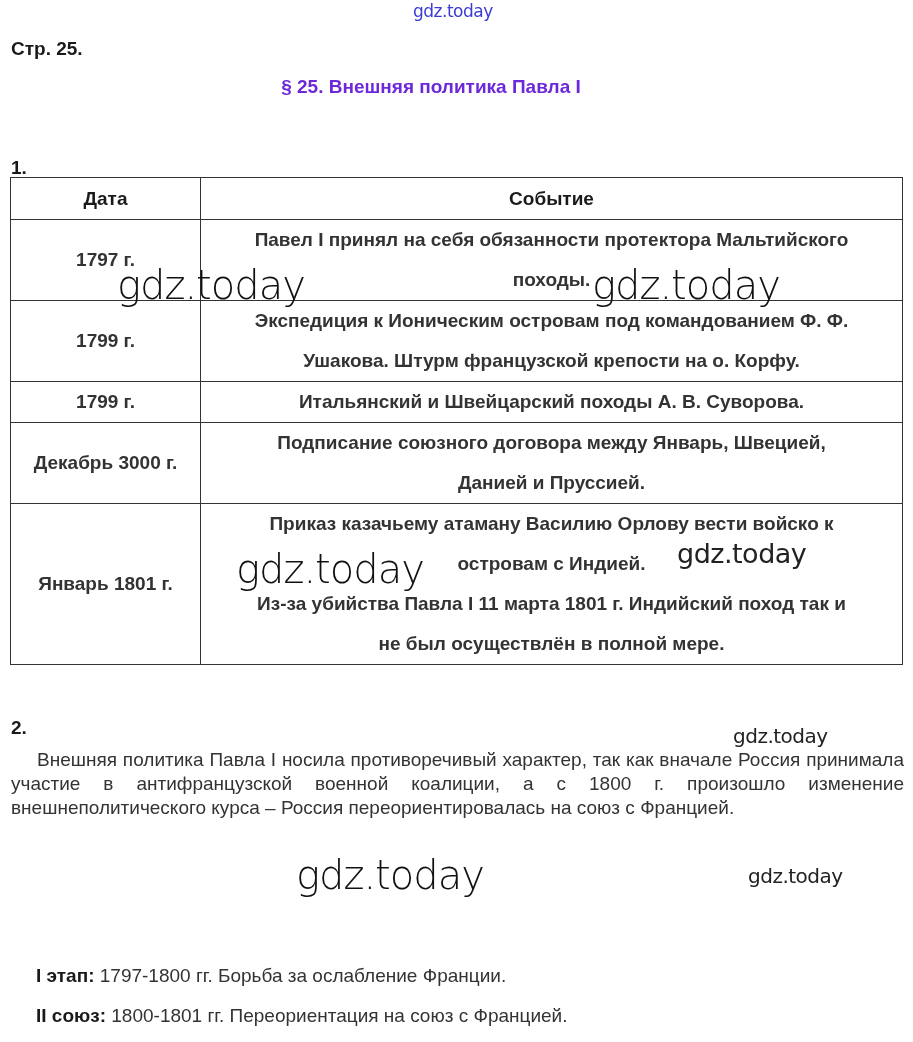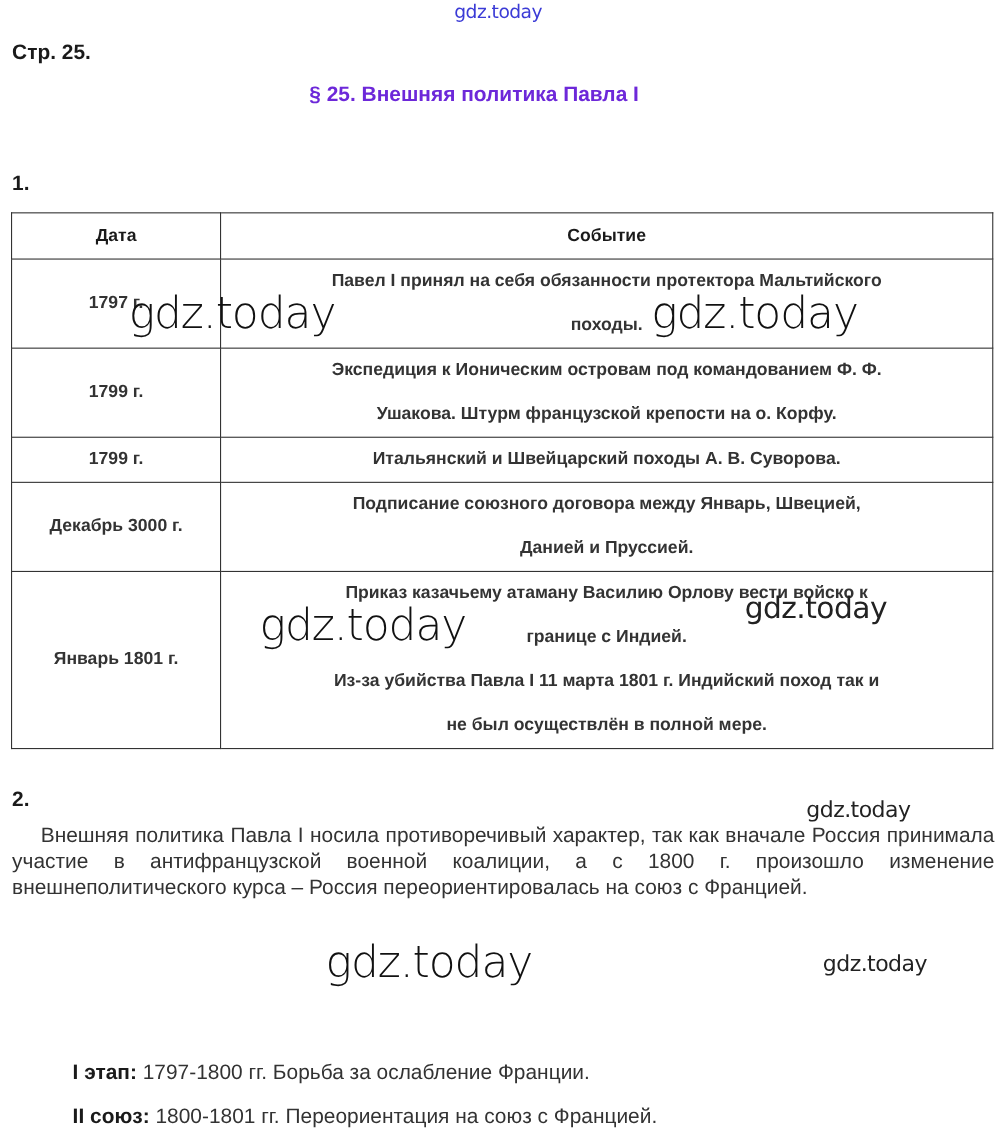--- a/index.html
+++ b/index.html
@@ -10,36 +10,36 @@
   .abs { position: absolute; }
   .wm-top {
     left: 413px; top: 1px; font-size: 17px; color: #3b3bd6;
     font-family: "DejaVu Sans", sans-serif; letter-spacing: -0.5px;
   }
   .page-ref { left: 11px; top: 38px; font-size: 19px; font-weight: bold; color: #1a1a1a; }
   .title { left: 0; width: 852px; top: 76px; text-align: center; font-size: 19px; font-weight: bold; color: #6d28d9; padding-left: 10px; box-sizing: border-box; }
   .task-num { left: 11px; font-size: 19px; font-weight: bold; color: #1a1a1a; }
 
   table.events {
-    position: absolute; left: 10px; top: 193px; width: 893px;
-    border-collapse: collapse; font-size: 16px; color: #333333;
+    position: absolute; left: 10px; top: 177px; width: 893px;
+    border-collapse: collapse; font-size: 19px; color: #333333;
   }
   table.events td, table.events th {
     border: 1px solid #333333; text-align: center; padding: 0 6px; font-weight: bold;
   }
   table.events th { font-weight: bold; color: #1a1a1a; height: 41px; }
   table.events th.col-date, table.events td.col-date { width: 177px; }
   .line { display: block; line-height: 40px; }
 
   .wm-big { font-family: "DejaVu Sans", sans-serif; font-weight: 200; color: #111111; letter-spacing: -1px; }
   .wm-small { font-family: "DejaVu Sans", sans-serif; color: #222222; letter-spacing: -0.5px; }
 
   .para { left: 11px; width: 893px; top: 748px; font-size: 19px; line-height: 24px; color: #333333; text-align: justify; text-indent: 26px; }
   .stage { left: 36px; font-size: 19px; color: #333333; }
-  .stage b { color: #1a1a1a; margin-left: 30px; }
+  .stage b { color: #1a1a1a; }
 </style>
 </head>
 <body>
 
 <div class="abs wm-top">gdz.today</div>
 
 <div class="abs page-ref">Стр. 25.</div>
 <div class="abs title">§ 25. Внешняя политика Павла I</div>
 
 <div class="abs task-num" style="top:157px;">1.</div>
@@ -74,21 +74,21 @@
     <td class="col-date">Декабрь 3000 г.</td>
     <td>
       <span class="line">Подписание союзного договора между Январь, Швецией,</span>
       <span class="line">Данией и Пруссией.</span>
     </td>
   </tr>
   <tr style="height:160px;">
     <td class="col-date">Январь 1801 г.</td>
     <td>
       <span class="line">Приказ казачьему атаману Василию Орлову вести войско к</span>
-      <span class="line">границе с Индией.</span>
+      <span class="line">островам с Индией.</span>
       <span class="line">Из-за убийства Павла I 11 марта 1801 г. Индийский поход так и</span>
       <span class="line">не был осуществлён в полной мере.</span>
     </td>
   </tr>
 </tbody>
   </table>
 
 <div class="abs wm-big" style="left:117px; top:262px; font-size:40px;">gdz.today</div>
 <div class="abs wm-big" style="left:592px; top:262px; font-size:40px;">gdz.today</div>
 <div class="abs wm-big" style="left:236px; top:546px; font-size:40px;">gdz.today</div>

